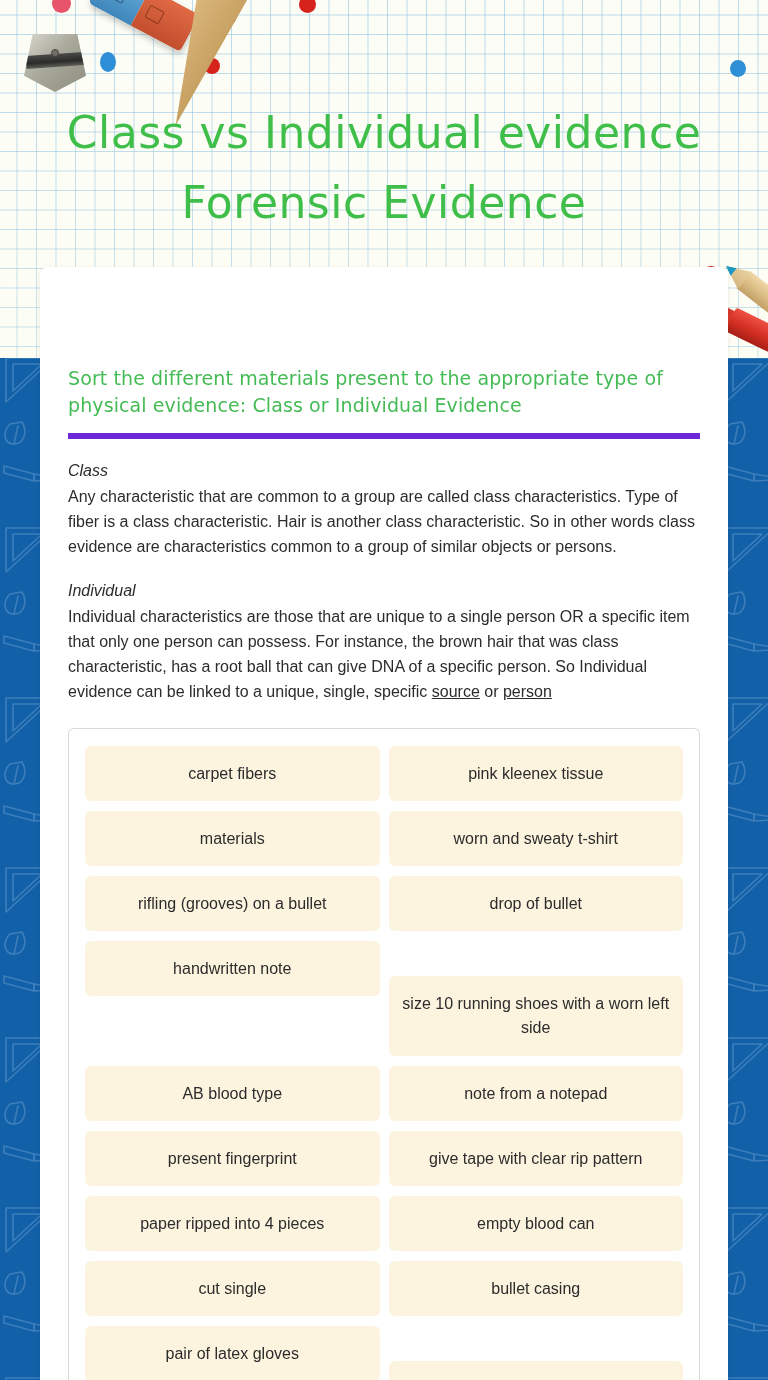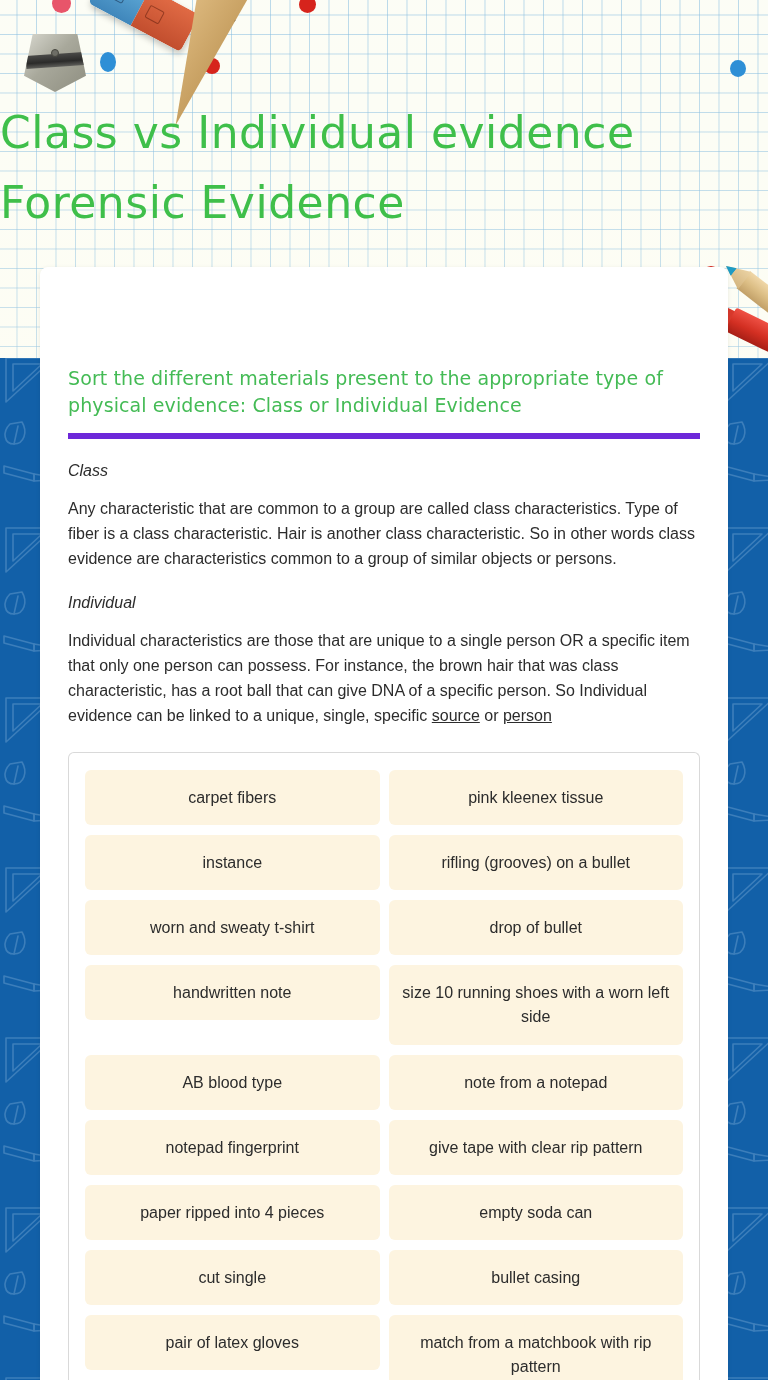--- a/index.html
+++ b/index.html
@@ -183,20 +183,21 @@
     width: 76px; height: 26px;
     background: linear-gradient(180deg, #EF5145 0%, #D32F22 55%, #A81F16 100%);
     border-radius: 3px;
   }
 
   
   #title-block {
     position: absolute;
     left: 0; top: 98px;
     width: 768px;
+    text-align: center;
     z-index: 4;
   }
   #title-block .title-line {
     font-family: "DejaVu Sans", sans-serif;
     font-size: 44px;
     line-height: 70px;
     font-weight: 400;
     color: #3FBF4A;
     letter-spacing: 0.5px;
   }
@@ -230,21 +231,21 @@
     color: #2C2C2C;
     margin-top: 21px;
     line-height: 22px;
     font-style: italic;
   }
 
   .body-par {
     font-size: 16px;
     line-height: 25px;
     color: #2C2C2C;
-    margin-top: 14px;
+    margin-top: 2px;
   }
 
   .inline-link {
     color: #2C2C2C;
   }
 
   
   #tiles-panel {
     margin-top: 24px;
     border: 1px solid #D9D9D9;
@@ -268,21 +269,21 @@
     display: flex;
     align-items: center;
     justify-content: center;
     text-align: center;
     font-size: 16px;
     line-height: 24px;
     color: #2C2C2C;
     padding: 15px 12px;
     cursor: pointer;
   }
-  .tile.tall { min-height: 80px; }
+  .tile.tall { min-height: 80px; margin-top: 35px; }
 </style>
 </head>
 <body>
 
 <div id="page-bg">
   <svg class="doodles" viewBox="0 0 768 1380" preserveAspectRatio="none">
     <defs>
       <pattern id="doodlePat" x="0" y="0" width="120" height="170" patternUnits="userSpaceOnUse">
         <g fill="none" stroke="#9DC4E6" stroke-width="1.6" stroke-linejoin="round" stroke-linecap="round">
 
@@ -380,32 +381,32 @@
   <div class="section-label">Class</div>
   <p class="body-par">Any characteristic that are common to a group are called class characteristics. Type of fiber is a class characteristic. Hair is another class characteristic. So in other words class evidence are characteristics common to a group of similar objects or persons.</p>
 
   <div class="section-label">Individual</div>
   <p class="body-par"><span>Individual characteristics are those that are unique to a single person OR a specific item that only one person can possess. For instance, the brown hair that was class characteristic, has a root ball that can give DNA of a specific person. So Individual evidence can be linked to a unique, single, specific </span><a class="inline-link" href="#">source</a><span> or </span><a class="inline-link" href="#">person</a></p>
 
   <div id="tiles-panel">
     <div id="tiles-grid">
         <div class="tile">carpet fibers</div>
         <div class="tile">pink kleenex tissue</div>
-        <div class="tile">instance</div>
+        <div class="tile">materials</div>
+        <div class="tile">worn and sweaty t-shirt</div>
         <div class="tile">rifling (grooves) on a bullet</div>
-        <div class="tile">worn and sweaty t-shirt</div>
         <div class="tile">drop of bullet</div>
         <div class="tile">handwritten note</div>
         <div class="tile tall">size 10 running shoes with a worn left side</div>
         <div class="tile">AB blood type</div>
         <div class="tile">note from a notepad</div>
-        <div class="tile">notepad fingerprint</div>
+        <div class="tile">present fingerprint</div>
         <div class="tile">give tape with clear rip pattern</div>
         <div class="tile">paper ripped into 4 pieces</div>
-        <div class="tile">empty soda can</div>
+        <div class="tile">empty blood can</div>
         <div class="tile">cut single</div>
         <div class="tile">bullet casing</div>
         <div class="tile">pair of latex gloves</div>
         <div class="tile tall">match from a matchbook with rip pattern</div>
       </div>
   </div>
 
 </div>
 
 </body></html>

